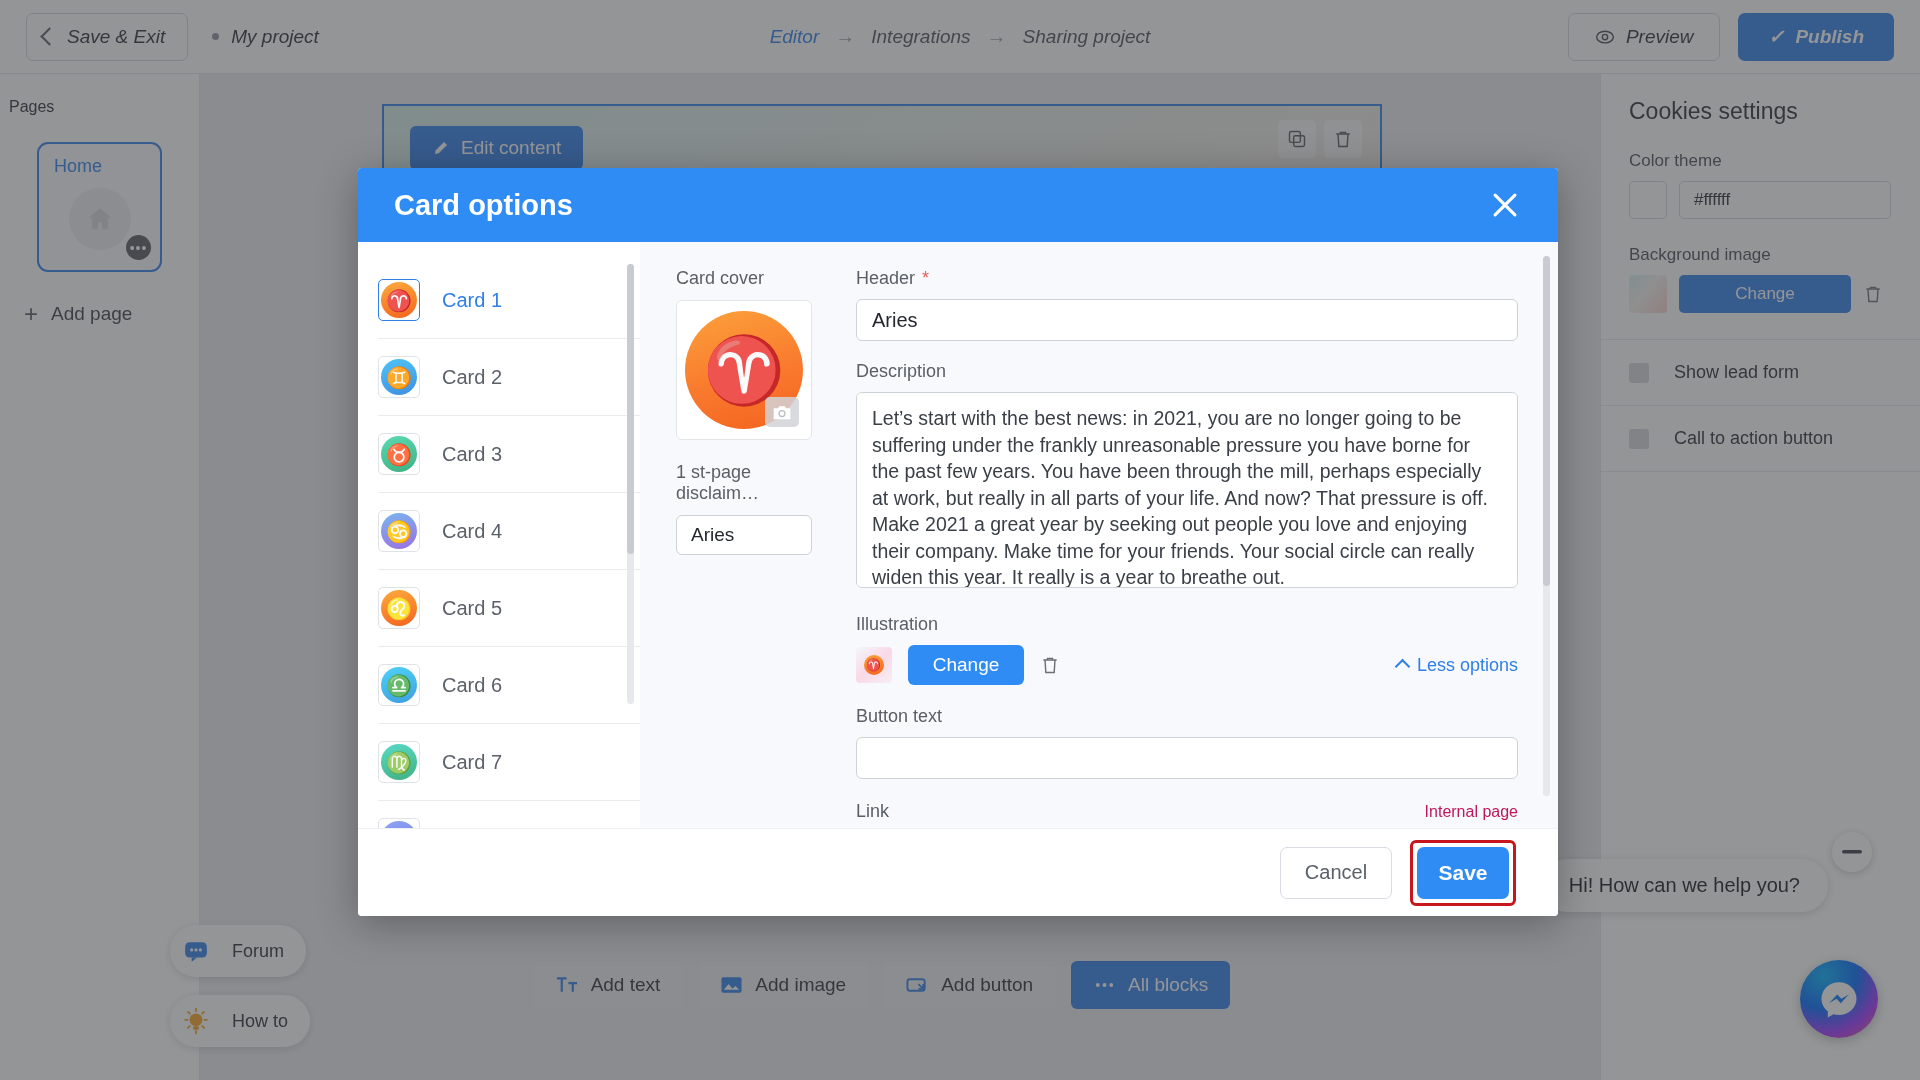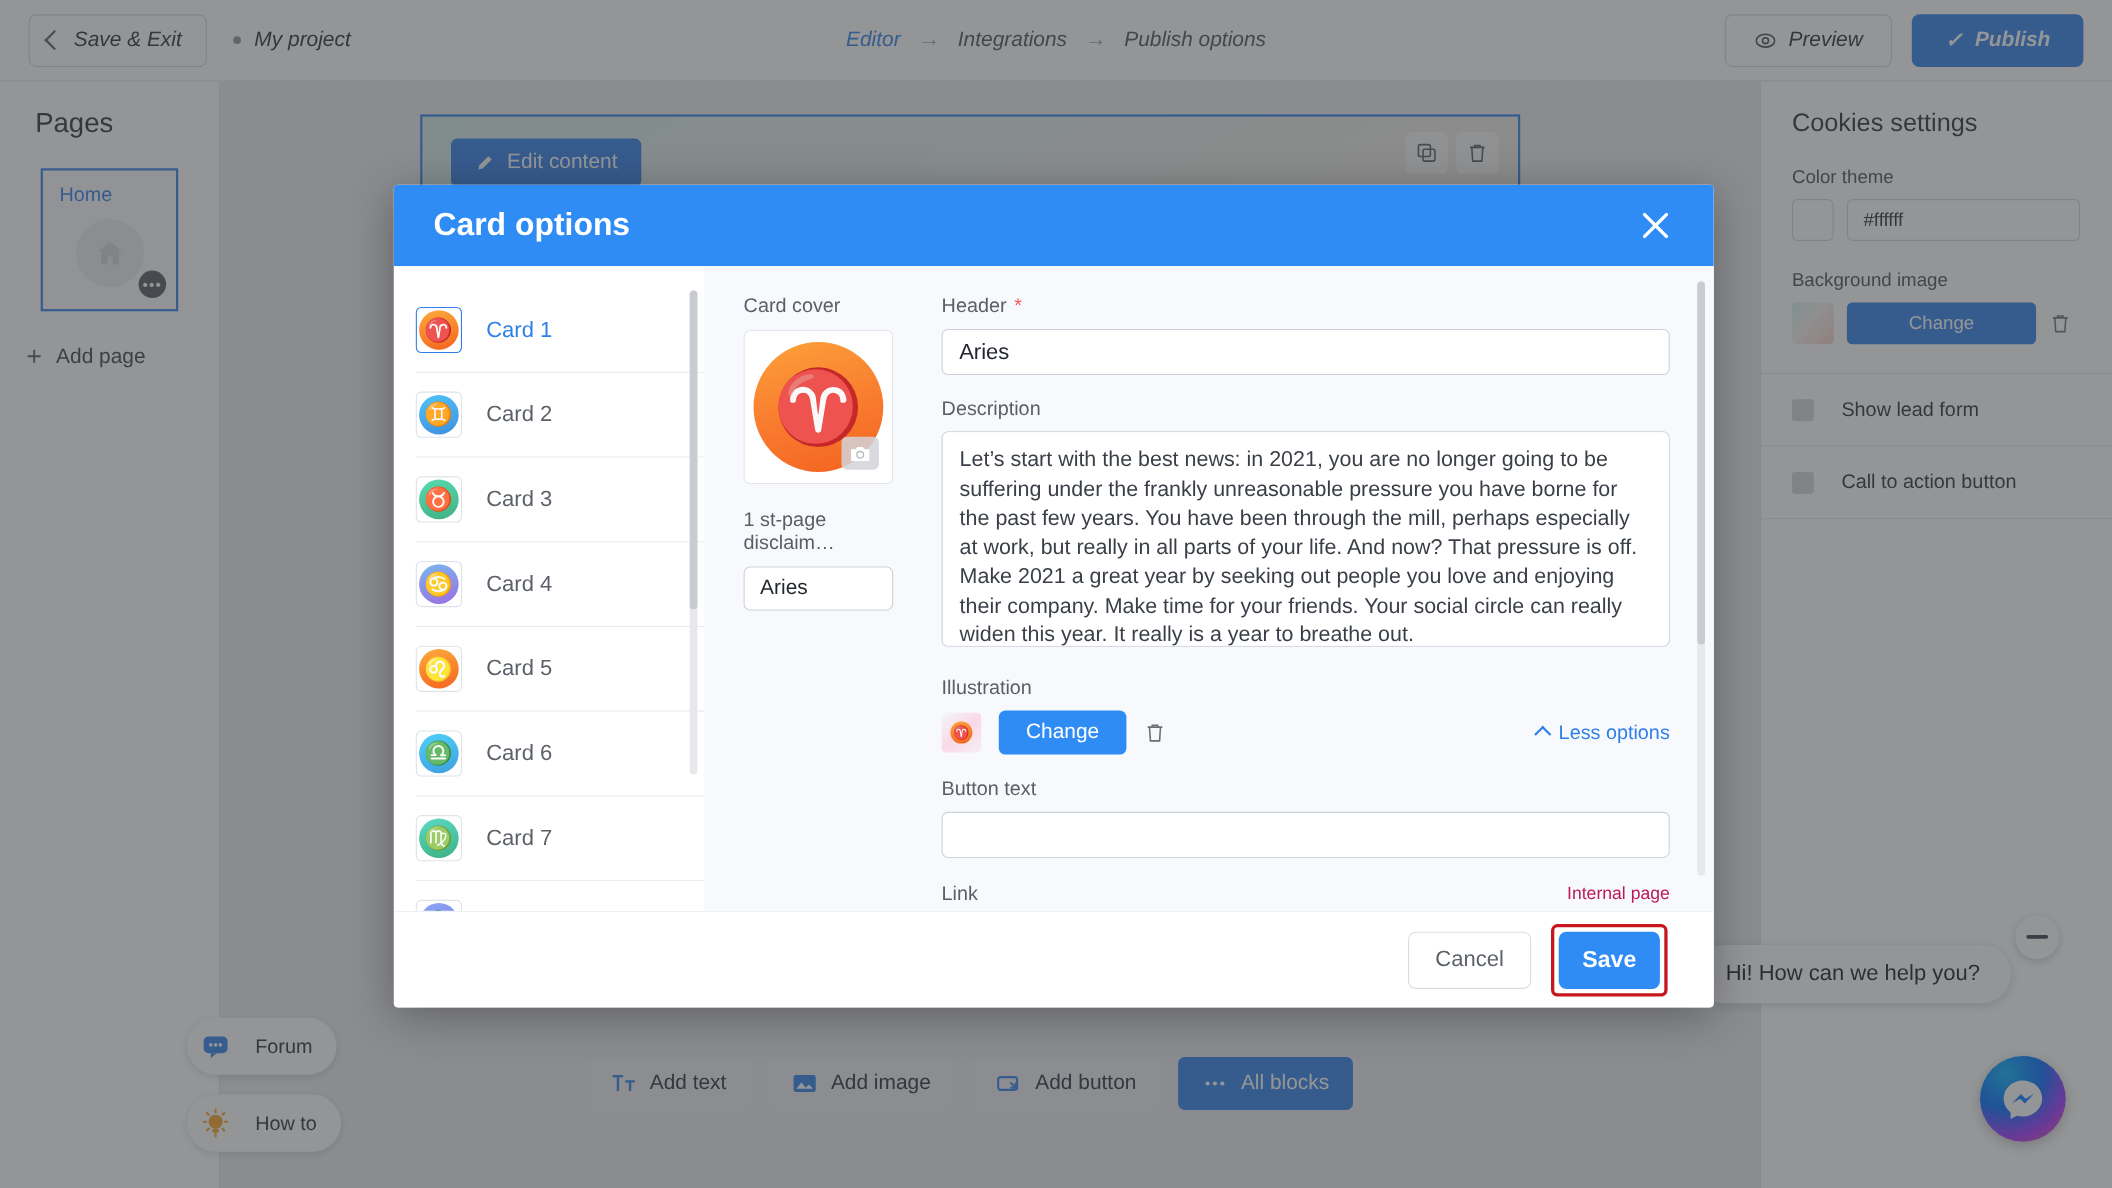--- a/index.html
+++ b/index.html
@@ -51,24 +51,24 @@
   }
   .eye-ic { width: 20px; height: 20px; }
   .check-ic { font-size: 19px; }
 
   
   .left-sidebar {
     position: absolute; top: 74px; left: 0; width: 200px; height: 1006px;
     background: #ffffff; border-right: 1px solid #e4e7ec; padding: 24px 0 0 0;
     z-index: 20;
   }
-  .pages-title { font-size: 25px; color: #2b3038; margin: 0 0 26px 32px; }
+  .pages-title { font-size: 16px; color: #2b3038; margin: 0 0 26px 9px; }
   .page-thumb {
     margin: 0 auto; width: 125px; height: 130px;
-    border: 2px solid #2f7fe8; border-radius: 0; position: relative;
+    border: 2px solid #2f7fe8; border-radius: 11px; position: relative;
     background: #fbfbfc; cursor: pointer;
   }
   .page-thumb-label { position: absolute; top: 12px; left: 15px; font-size: 18px; color: #2f7fe8; }
   .home-circle {
     position: absolute; top: 44px; left: 50%; transform: translateX(-50%);
     width: 62px; height: 62px; border-radius: 50%; background: #ededf0;
     display: flex; align-items: center; justify-content: center;
   }
   .home-glyph { width: 30px; height: 28px; }
   .thumb-more {
@@ -338,21 +338,21 @@
   <div class="project-name">
     <span class="dot-unsaved"></span>
     <span>My project</span>
   </div>
 
   <div class="breadcrumbs">
     <span class="bc-item active">Editor</span>
     <span class="bc-arrow">→</span>
     <span class="bc-item">Integrations</span>
     <span class="bc-arrow">→</span>
-    <span class="bc-item">Publish options</span>
+    <span class="bc-item">Sharing project</span>
   </div>
 
   <div class="top-right">
     <div class="btn-preview">
       <svg class="eye-ic" viewBox="0 0 24 24">
         <ellipse cx="12" cy="12" rx="10" ry="7" fill="none" stroke="#45494f" stroke-width="1.7"></ellipse>
         <circle cx="12" cy="12" r="3.2" fill="none" stroke="#45494f" stroke-width="1.7"></circle>
       </svg>
       <span>Preview</span>
     </div>

